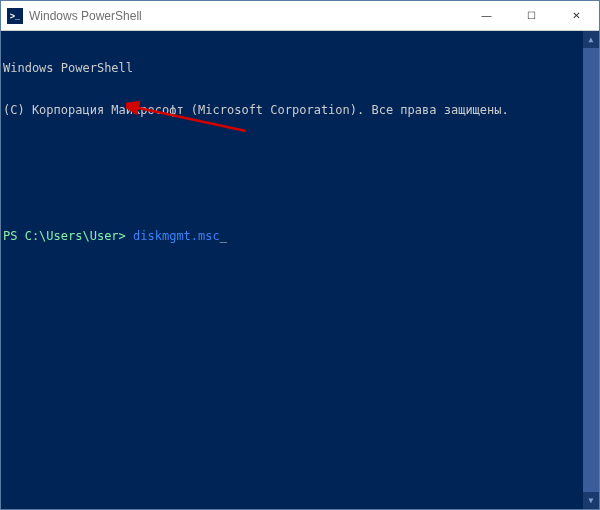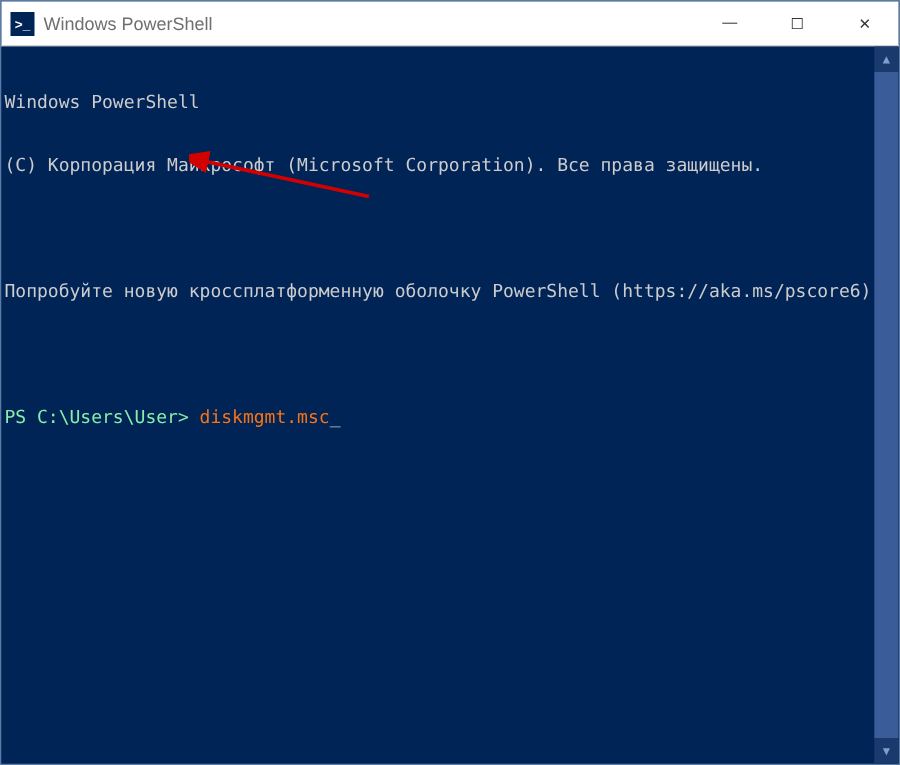--- a/index.html
+++ b/index.html
@@ -35,21 +35,21 @@
       color: #cccccc;
       font-family: Consolas, "Lucida Console", monospace;
       font-size: 12px; line-height: 14px;
       padding: 2px 0 0 2px;
       white-space: pre;
       position: relative;
       overflow: hidden;
     }
     .line { white-space: pre; }
     .prompt { color: #86efac; }
-    .cmd { color: #f97316; }
+    .cmd { color: #3b82f6; }
     .cursor { color: #cccccc; }
     .arrow-annot {
       position: absolute;
       left: 125px; top: 58px;
       width: 140px; height: 60px;
       pointer-events: none;
     }
     .scrollbar {
       position: absolute; right: 0; top: 0; bottom: 0;
       width: 16px; background: #1a3a6e;
@@ -79,21 +79,20 @@
       <div class="win-btn">—</div>
       <div class="win-btn">☐</div>
       <div class="win-btn close">✕</div>
     </div>
   </div>
 
   <div class="terminal">
     <div class="line">Windows PowerShell</div>
     <div class="line">(С) Корпорация Майкрософт (Microsoft Corporation). Все права защищены.</div>
     <div class="line"> </div>
-    <div class="line">Попробуйте новую кроссплатформенную оболочку PowerShell (https://aka.ms/pscore6)</div>
     <div class="line"> </div>
     <div class="line"><span class="prompt">PS C:\Users\User&gt; </span><span class="cmd">diskmgmt.msc</span><span class="cursor">_</span></div>
 
     <svg class="arrow-annot" viewBox="0 0 140 60">
       <defs>
         <marker id="ah" markerWidth="10" markerHeight="10" refX="2" refY="3" orient="auto">
           <path d="M0,0 L0,6 L8,3 z" fill="#d30000"></path>
         </marker>
       </defs>
       <line x1="120" y1="42" x2="8" y2="18" stroke="#d30000" stroke-width="2.5" marker-end="url(#ah)"></line>

